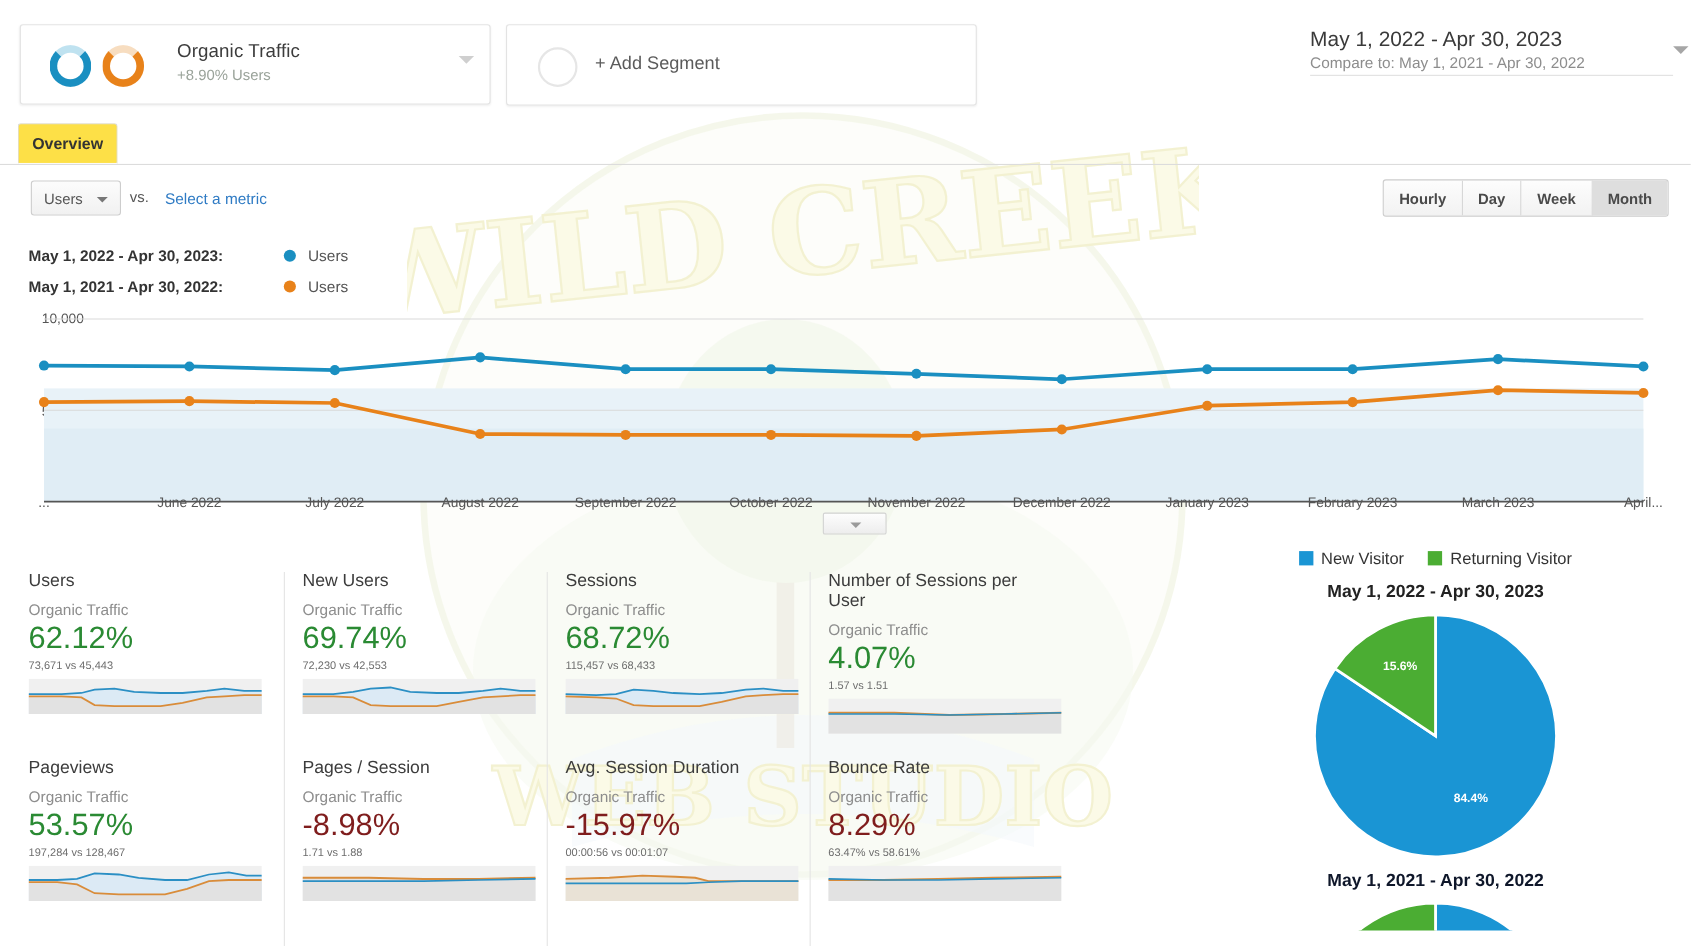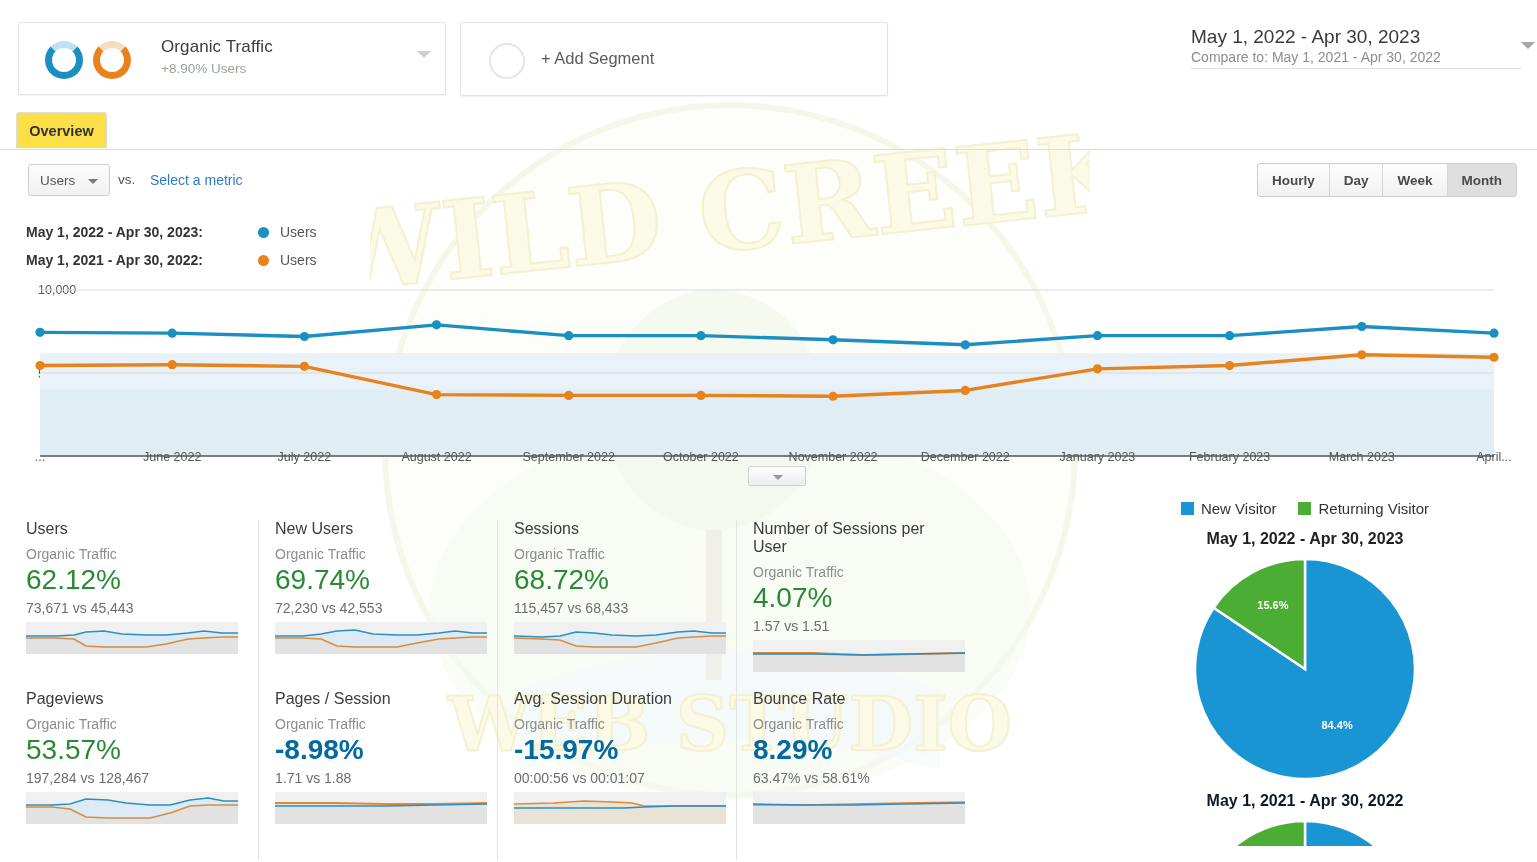--- a/index.html
+++ b/index.html
@@ -159,22 +159,22 @@
     width: 239px; padding-right: 16px;
     border-right: 1px solid #e4e4e4;
     padding-left: 0px;
   }
   .card.pl { padding-left: 16px; }
   .card:last-child { border-right: none; }
   .card-title { font-size: 16px; color: #3c3c3c; margin-bottom: 8px; }
   .card-seg   { font-size: 14px; color: #8d8d8d; }
   .card-pct   { font-size: 28px; font-weight: normal; margin: 2px 0 4px; }
   .card-pct.up   { color: #2a8a33; }
-  .card-pct.down { color: #0369a1; font-weight: bold; }
-  .card-cmp   { font-size: 14px; color: #6d6d6d; margin-bottom: 6px; }
+  .card-pct.down { color: #7f1d1d; }
+  .card-cmp   { font-size: 10px; color: #6d6d6d; margin-bottom: 6px; }
   .spark { width: 212px; height: 32px; display:block; }
 
   
   .piearea { position:absolute; left: 1090px; top: 500px; width: 430px; z-index:3; text-align:center; }
   .pielegend { display:flex; justify-content:center; gap: 22px; align-items:center; font-size: 15px; color:#333; }
   .pl-sq { width: 13px; height: 13px; display:inline-block; margin-right: 7px; vertical-align:-1px; }
   .pietitle { font-size: 16px; font-weight: bold; color: #222; margin-top: 13px; }
   .pie-wrap { margin-top: 8px; display:flex; justify-content:center; }
   .pietitle2 { font-size: 16px; font-weight: bold; color: #0f172a; margin-top: 10px; }
   .pie2-wrap { margin-top: 8px; display:flex; justify-content:center; overflow:hidden; height: 28px; }

